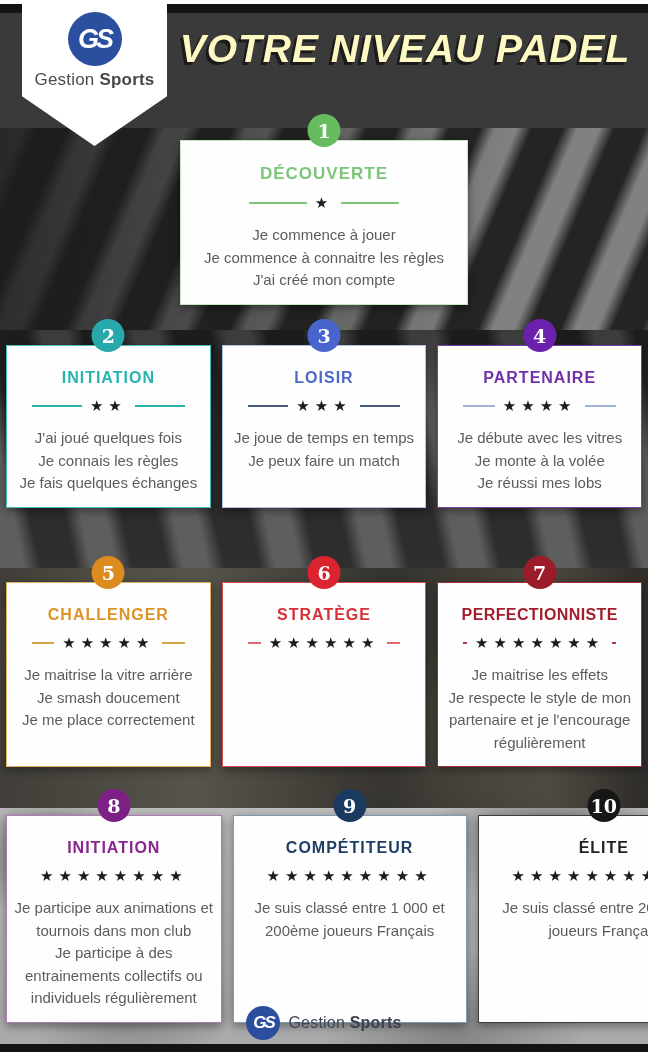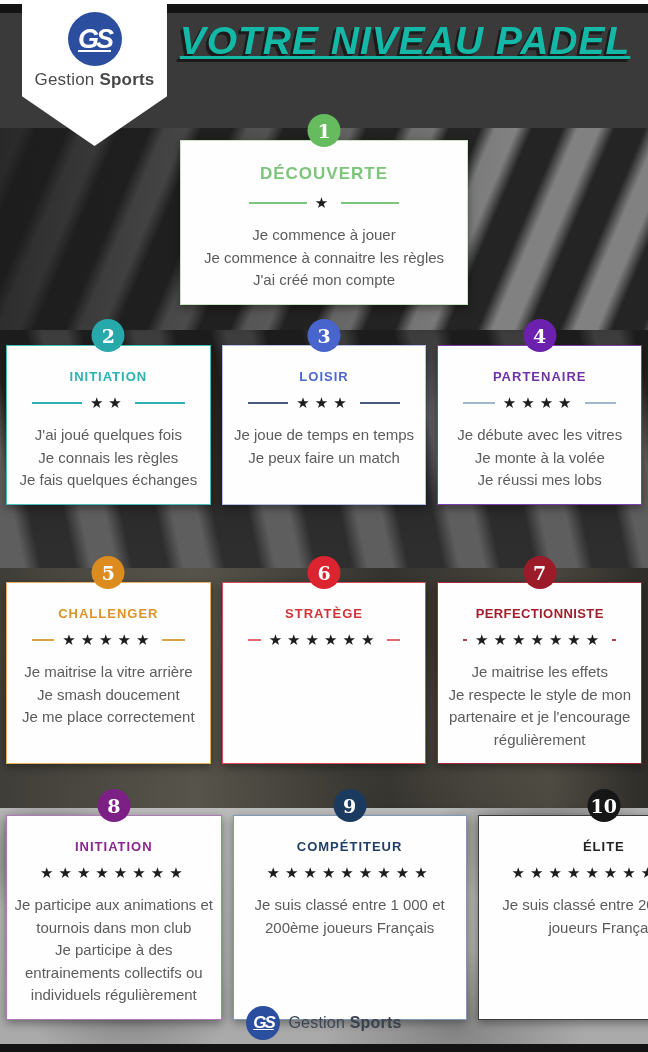--- a/index.html
+++ b/index.html
@@ -33,42 +33,42 @@
   .top-bar{top:4px;height:9px;background:#141414;z-index:2;}
   .bottom-bar{top:1044px;height:8px;background:#131313;z-index:3;}
 
   
   .ribbon{position:absolute;left:22px;top:0;width:145px;height:146px;background:#ffffff;z-index:4;
     clip-path:polygon(0 0,100% 0,100% 66%,50% 100%,0 66%);
     display:flex;flex-direction:column;align-items:center;
     filter:drop-shadow(0 2px 3px rgba(0,0,0,.45));}
   .logo-circle{width:54px;height:54px;border-radius:50%;margin-top:12px;
     display:flex;align-items:center;justify-content:center;
-    color:#fff;font-weight:bold;font-size:27px;letter-spacing:-3px;font-style:italic;text-decoration:underline;}
+    color:#fff;font-weight:bold;font-size:27px;letter-spacing:-3px;font-style:italic;}
   .logo-circle.small{width:34px;height:34px;font-size:17px;letter-spacing:-2px;margin:0;}
   .brand{margin-top:4px;font-size:17px;color:#4b4b4b;letter-spacing:.2px;white-space:nowrap;}
   .brand b{font-weight:bold;color:#474747;}
-  .page-title{position:absolute;left:172px;top:19px;width:466px;z-index:3;
+  .page-title{position:absolute;left:172px;top:27px;width:466px;z-index:3;
     text-align:center;font-size:39px;font-weight:bold;font-style:italic;
-    letter-spacing:1px;color:#14b8a6;white-space:nowrap;
-    text-shadow:-3px 3px 0 #1b1b1b, -1px 1px 0 #1b1b1b;text-decoration:underline;}
+    letter-spacing:1px;color:#fef9c3;white-space:nowrap;
+    text-shadow:-3px 3px 0 #1b1b1b, -1px 1px 0 #1b1b1b;}
 
   
   .row{position:absolute;left:6px;right:6px;display:flex;gap:11px;z-index:5;}
   .row1{top:140px;justify-content:center;}
   .row2{top:345px;} .row3{top:582px;} .row4{top:815px;}
   .card{position:relative;flex:1;background:#fdfefd;border:1px solid var(--border,#ddd);
     box-shadow:0 3px 9px rgba(0,0,0,.40);text-align:center;padding:14px 7px 12px;}
   .row1 .card{flex:0 0 272px;min-height:118px;}
   .row2 .card{min-height:131px;} .row3 .card{min-height:128px;} .row4 .card{min-height:153px;}
   .badge{position:absolute;top:-27px;left:50%;transform:translateX(-50%);
     width:33px;height:33px;border-radius:50%;background:var(--circle,#666);
     color:#fff;font-family:"DejaVu Serif",serif;font-size:19px;font-weight:bold;
     display:flex;align-items:center;justify-content:center;}
-  .lvl-title{margin-top:9px;font-size:13px;font-weight:bold;letter-spacing:1px;color:var(--title,#444);}
+  .lvl-title{margin-top:9px;font-size:16px;font-weight:bold;letter-spacing:1px;color:var(--title,#444);}
   .row1 .lvl-title{font-size:17px;}
   .divider{display:flex;align-items:center;justify-content:center;margin:10px 10px 0;}
   .sline{flex:1;height:2px;max-width:58px;margin:0 8px;background:var(--divider,transparent);}
   .stars{font-size:15px;letter-spacing:5px;color:#1d1d1d;white-space:nowrap;}
   .lvl-body{margin-top:12px;font-size:15px;line-height:1.5;color:#5c5c5c;white-space:pre-line;}
 
   
   .footer{position:absolute;left:0;right:0;top:1002px;height:42px;z-index:5;
     display:flex;align-items:center;justify-content:center;gap:8px;}
   .footer .brand{margin-top:0;font-size:16px;color:#3d4654;}

